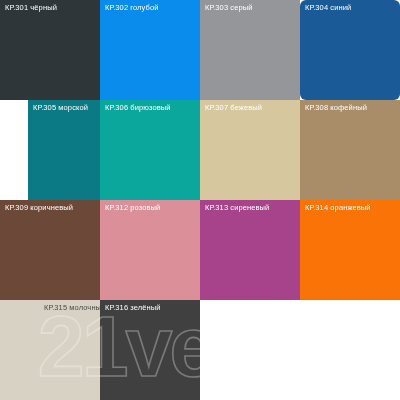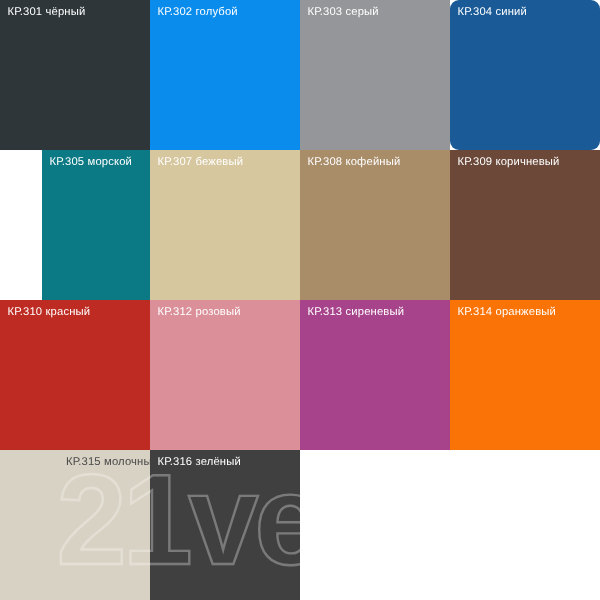--- a/index.html
+++ b/index.html
@@ -83,31 +83,31 @@
       </div>
       <div class="swatch" style="background: rgb(148, 150, 153);">
         <div class="swatch-label label-light"><span>КР.303</span> <span>серый</span></div>
       </div>
       <div class="swatch" style="background: rgb(26, 91, 151); border-radius: 6px;">
         <div class="swatch-label label-light"><span>КР.304</span> <span>синий</span></div>
       </div>
       <div class="swatch" style="background: rgb(12, 122, 133); margin-left: 28px;">
         <div class="swatch-label label-light"><span>КР.305</span> <span>морской</span></div>
       </div>
+      <div class="swatch" style="background: rgb(11, 167, 157);">
+        <div class="swatch-label label-light"><span>КР.306</span> <span>бирюзовый</span></div>
+      </div>
       <div class="swatch" style="background: rgb(214, 199, 159);">
         <div class="swatch-label label-light"><span>КР.307</span> <span>бежевый</span></div>
       </div>
       <div class="swatch" style="background: rgb(169, 140, 104);">
         <div class="swatch-label label-light"><span>КР.308</span> <span>кофейный</span></div>
       </div>
       <div class="swatch" style="background: rgb(107, 72, 56);">
         <div class="swatch-label label-light"><span>КР.309</span> <span>коричневый</span></div>
-      </div>
-      <div class="swatch" style="background: rgb(190, 43, 34);">
-        <div class="swatch-label label-light"><span>КР.310</span> <span>красный</span></div>
       </div>
       <div class="swatch" style="background: rgb(219, 144, 153);">
         <div class="swatch-label label-light"><span>КР.312</span> <span>розовый</span></div>
       </div>
       <div class="swatch" style="background: rgb(167, 67, 138);">
         <div class="swatch-label label-light"><span>КР.313</span> <span>сиреневый</span></div>
       </div>
       <div class="swatch" style="background: rgb(249, 115, 7);">
         <div class="swatch-label label-light"><span>КР.314</span> <span>оранжевый</span></div>
       </div>

